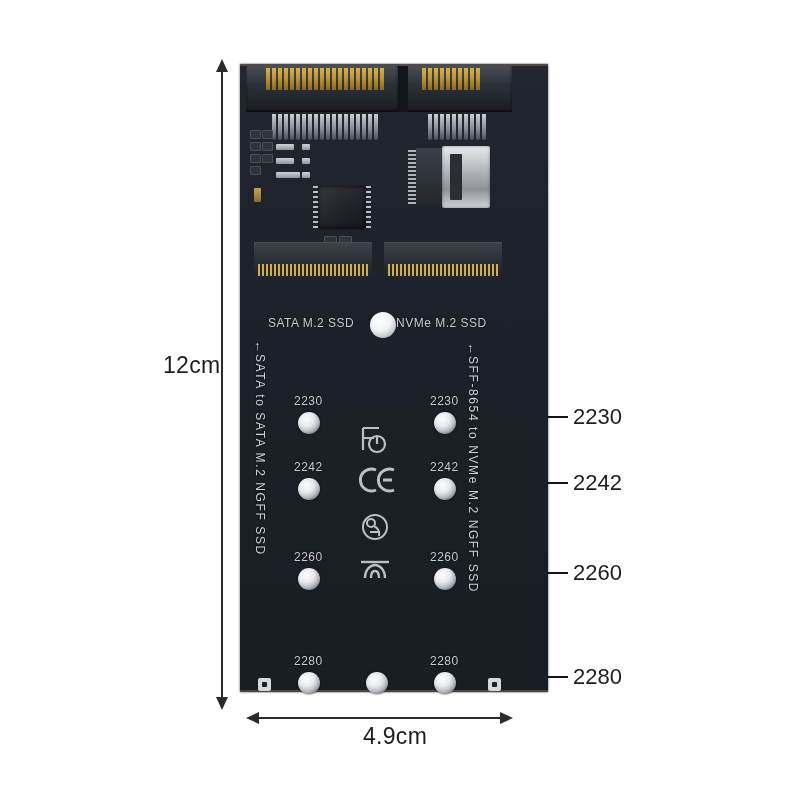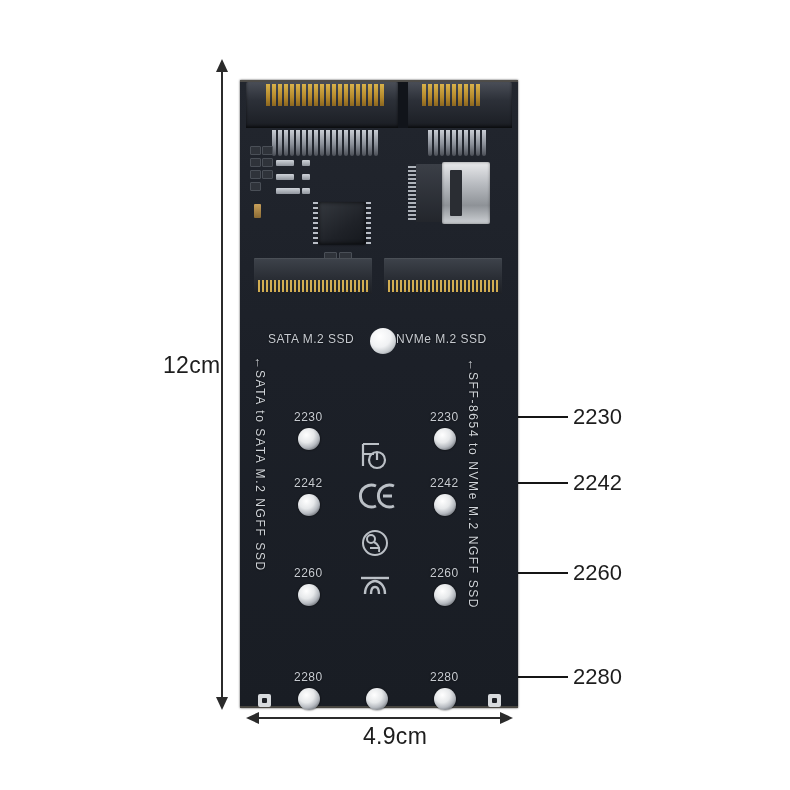--- a/index.html
+++ b/index.html
@@ -95,22 +95,22 @@
     position: absolute;
     color: #1d1d1d;
     font-size: 22px;
     white-space: nowrap;
   }
 
   
   #pcb {
     position: absolute;
     left: 240px;
-    top: 80px;
-    width: 278px;
+    top: 64px;
+    width: 308px;
     height: 628px;
     background: linear-gradient(180deg, #22262e 0%, #1c2028 45%, #191d24 100%);
     box-shadow: 0 0 2px rgba(0,0,0,0.7);
   }
   .pcb-edge-hl {
     position: absolute;
     left: 0;
     right: 0;
     height: 2px;
     background: rgba(160,150,120,0.35);

